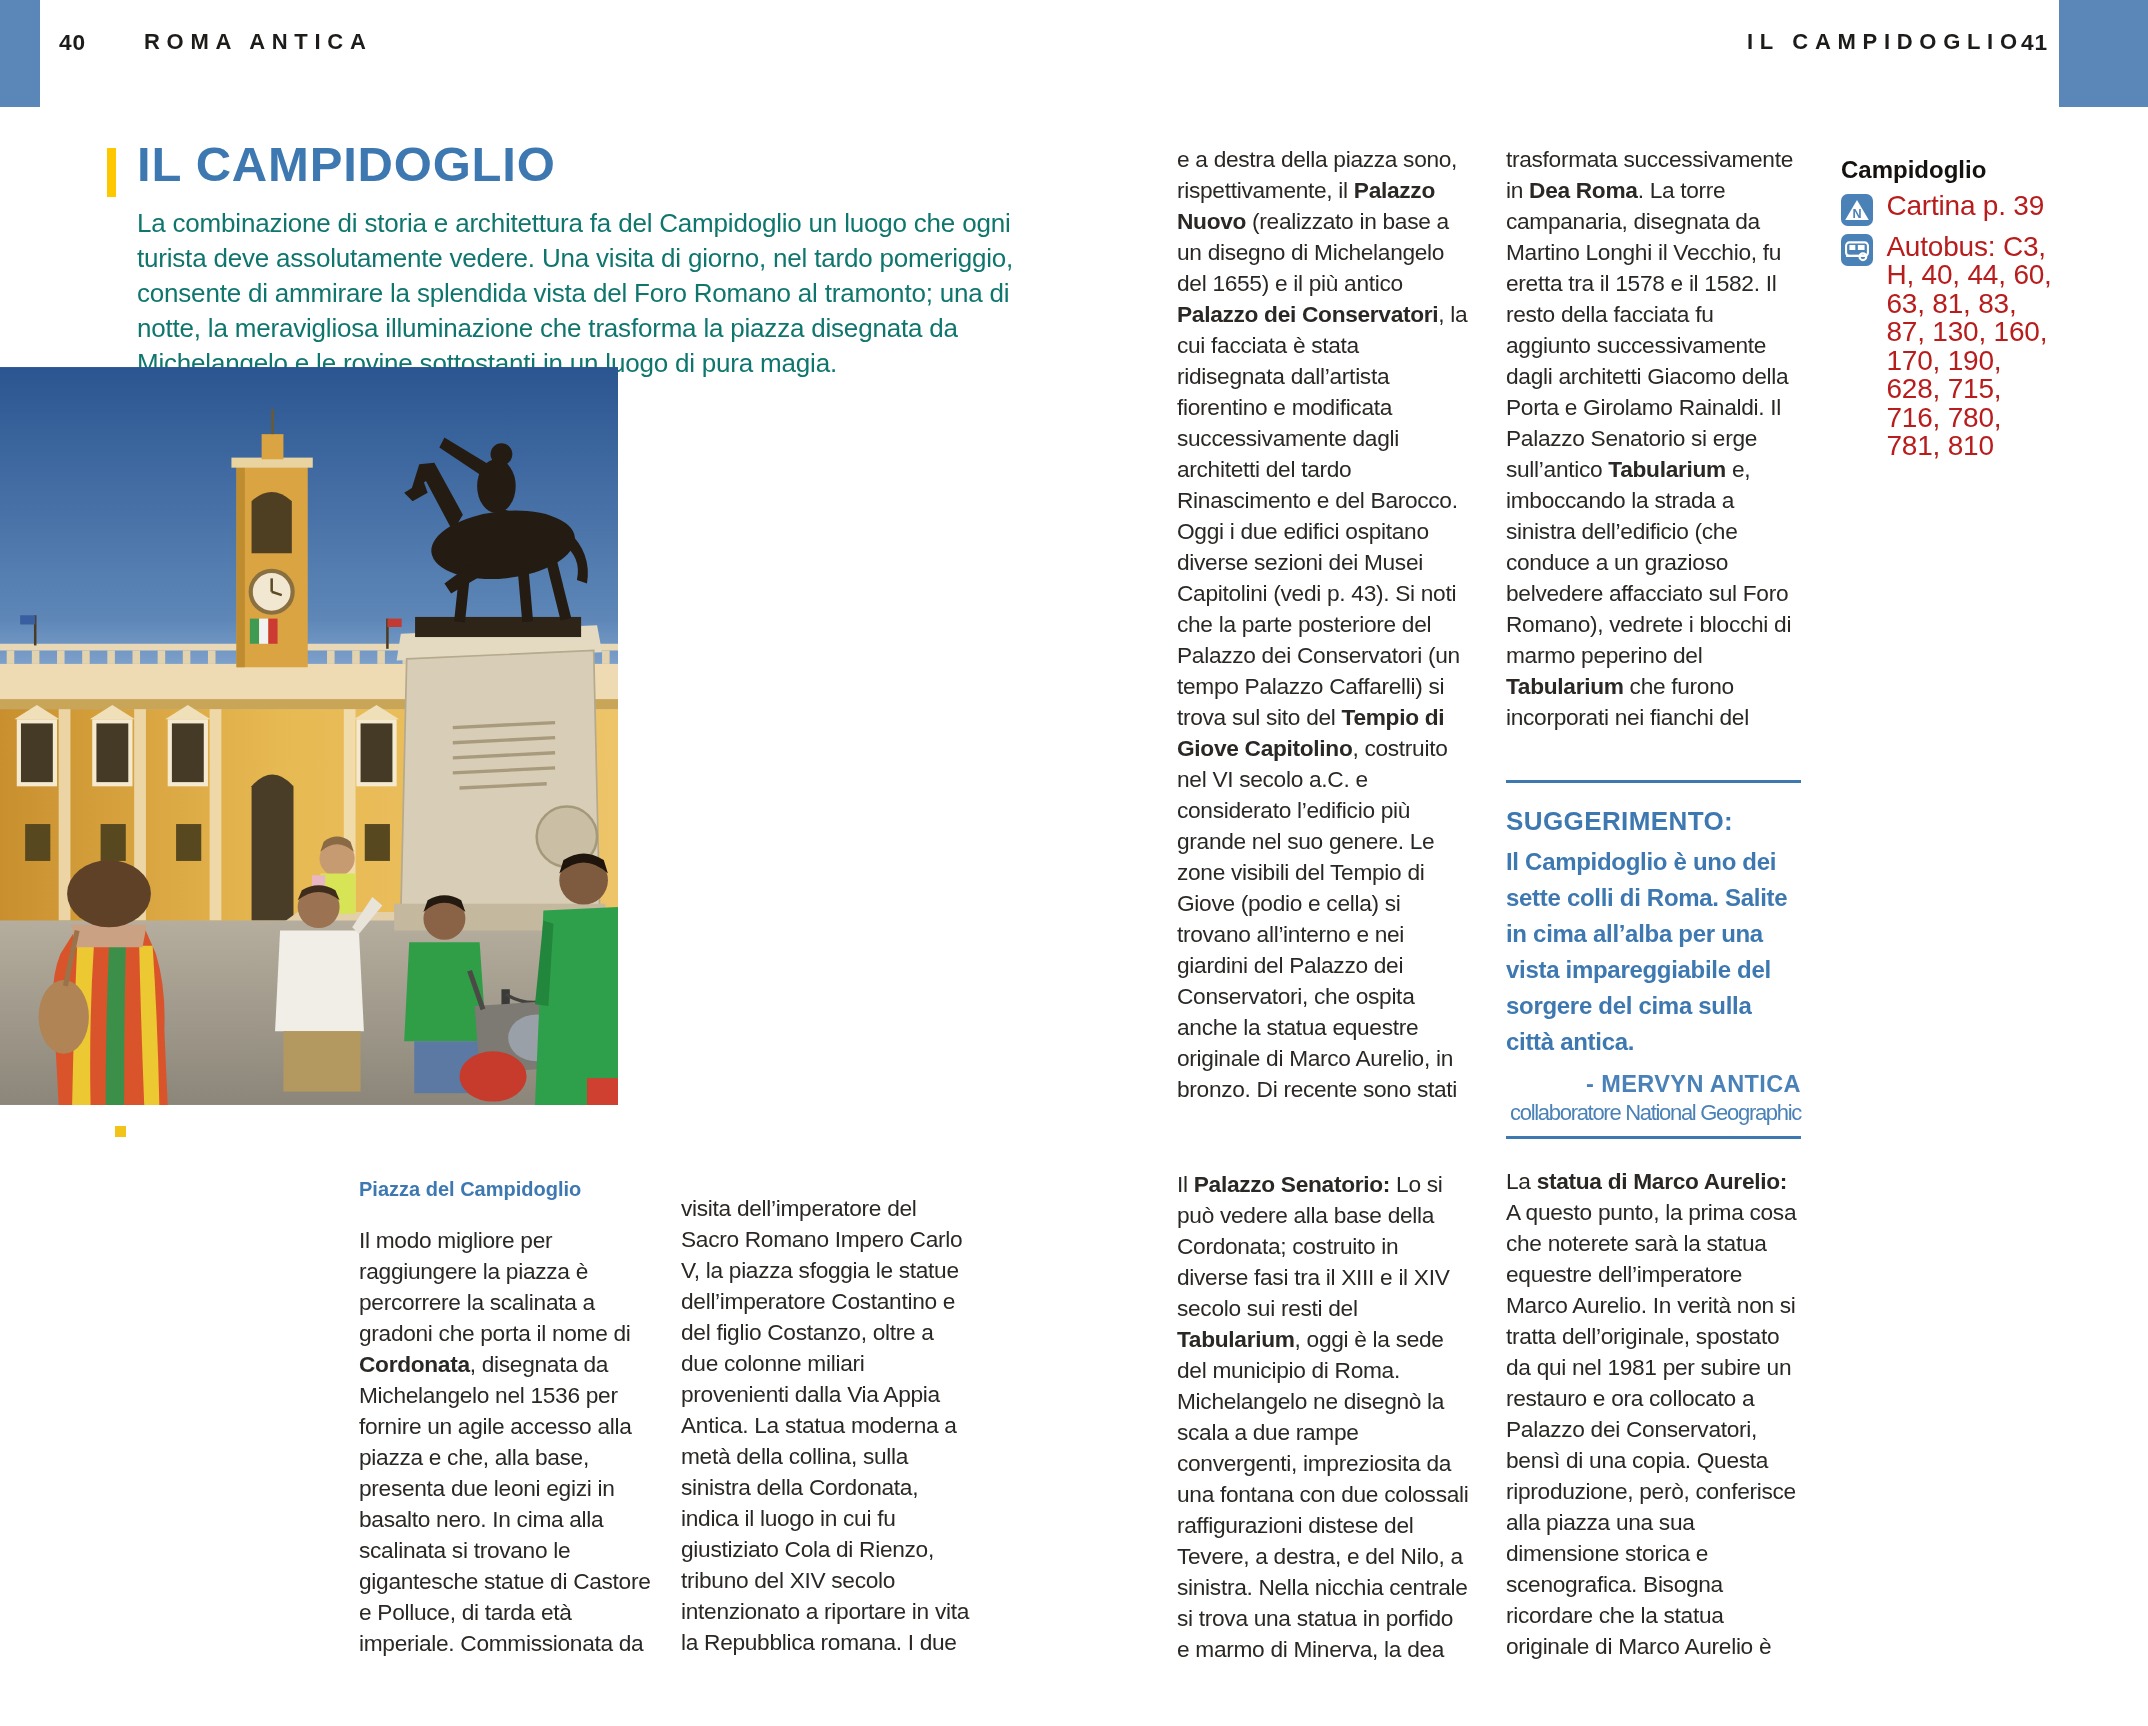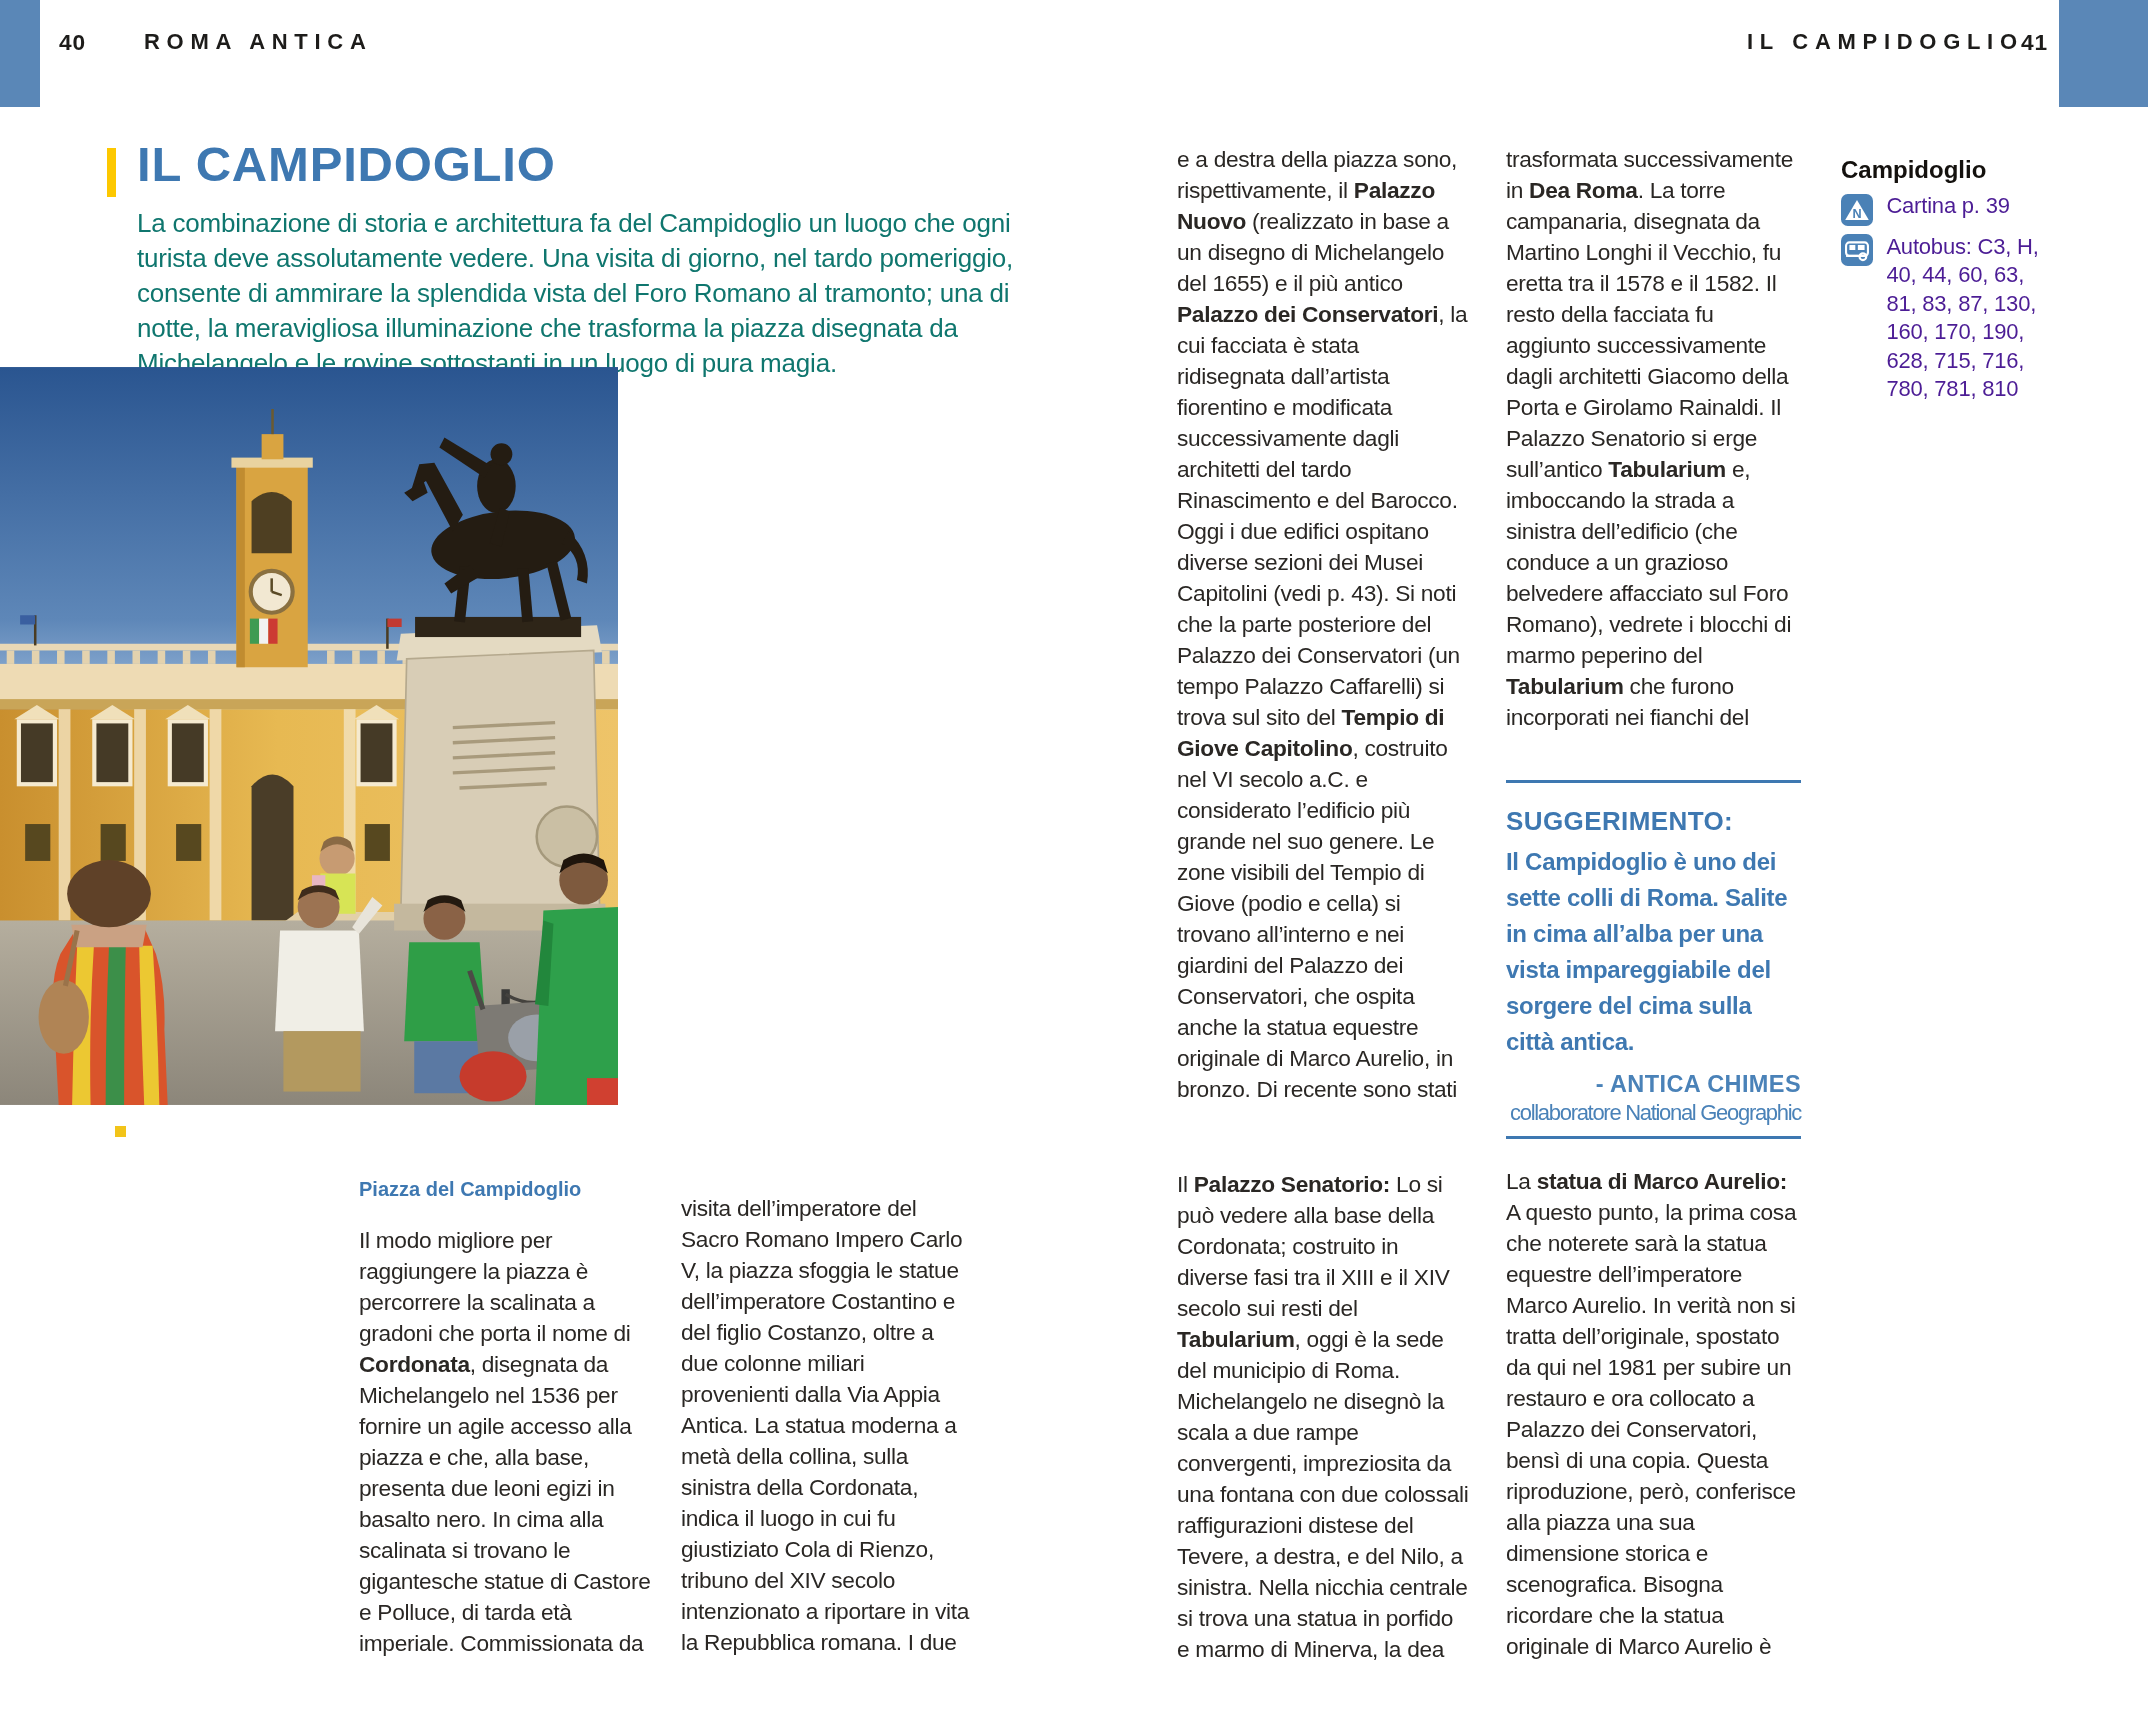--- a/index.html
+++ b/index.html
@@ -43,21 +43,21 @@
   .tip-body{font-size:24px;line-height:36px;font-weight:700;color:#3e78b1;letter-spacing:-0.3px;}
   .tip-author{margin-top:11.7px;text-align:right;font-size:23.5px;font-weight:700;color:#4a82b8;letter-spacing:0.4px;}
   .tip-role{margin-top:1.7px;text-align:right;font-size:22px;color:#4a82b8;letter-spacing:-1.3px;
             border-bottom:3.4px solid #3e78b1;padding-bottom:10px;}
 
   
   .infobox{position:absolute;left:1833px;top:156px;width:218px;margin-left:8px;}
   .infobox-title{font-size:24px;font-weight:700;color:#14110e;margin-bottom:8.4px;}
   .info-row{display:flex;align-items:flex-start;margin-bottom:6.7px;}
   .info-icon{flex:none;width:32px;height:32px;margin-right:13.4px;margin-top:1.7px;}
-  .info-text{font-size:22px;line-height:28.5px;color:#4c1d95;letter-spacing:-0.2px;width:173px;}
+  .info-text{font-size:28px;line-height:28.5px;color:#b91c1c;letter-spacing:-0.2px;width:173px;}
 </style>
 </head>
 <body>
 
 <div id="spread">
 
   <div class="corner left"></div>
   <div class="corner right"></div>
   <div class="folio" style="left:59px;">40</div>
   <div class="runhead" style="left:144px;">ROMA ANTICA</div>
@@ -291,21 +291,21 @@
   <div class="bodycol" style="left:681px;top:1193px;width:295px;height:466px;"><span>visita dell’imperatore del Sacro Romano Impero Carlo V, la piazza sfoggia le statue dell’imperatore Costantino e del figlio Costanzo, oltre a due colonne miliari provenienti dalla Via Appia Antica. La statua moderna a metà della collina, sulla sinistra della Cordonata, indica il luogo in cui fu giustiziato Cola di Rienzo, tribuno del XIV secolo intenzionato a riportare in vita la Repubblica romana. I due edifici identici a sinistra</span></div>
 
   <div class="bodycol" style="left:1177px;top:144px;width:292px;height:962px;"><span>e a destra della piazza sono, rispettivamente, il </span><span class="seg-b">Palazzo Nuovo</span><span> (realizzato in base a un disegno di Michelangelo del 1655) e il più antico </span><span class="seg-b">Palazzo dei Conservatori</span><span>, la cui facciata è stata ridisegnata dall’artista fiorentino e modificata successivamente dagli architetti del tardo Rinascimento e del Barocco. Oggi i due edifici ospitano diverse sezioni dei Musei Capitolini (vedi p. 43). Si noti che la parte posteriore del Palazzo dei Conservatori (un tempo Palazzo Caffarelli) si trova sul sito del </span><span class="seg-b">Tempio di Giove Capitolino</span><span>, costruito nel VI secolo a.C. e considerato l’edificio più grande nel suo genere. Le zone visibili del Tempio di Giove (podio e cella) si trovano all’interno e nei giardini del Palazzo dei Conservatori, che ospita anche la statua equestre originale di Marco Aurelio, in bronzo. Di recente sono stati rinvenuti decori architettonici del tempio e altre terrecotte risalenti al IV e al III secolo.</span></div>
   <div class="bodycol" style="left:1177px;top:1169px;width:292px;height:497px;"><span>Il </span><span class="seg-b">Palazzo Senatorio:</span><span> Lo si può vedere alla base della Cordonata; costruito in diverse fasi tra il XIII e il XIV secolo sui resti del </span><span class="seg-m">Tabularium</span><span>, oggi è la sede del municipio di Roma. Michelangelo ne disegnò la scala a due rampe convergenti, impreziosita da una fontana con due colossali raffigurazioni distese del Tevere, a destra, e del Nilo, a sinistra. Nella nicchia centrale si trova una statua in porfido e marmo di Minerva, la dea della saggezza e della guerra,</span></div>
 
   <div class="bodycol" style="left:1506px;top:144px;width:295px;height:590px;"><span>trasformata successivamente in </span><span class="seg-m">Dea Roma</span><span>. La torre campanaria, disegnata da Martino Longhi il Vecchio, fu eretta tra il 1578 e il 1582. Il resto della facciata fu aggiunto successivamente dagli architetti Giacomo della Porta e Girolamo Rainaldi. Il Palazzo Senatorio si erge sull’antico </span><span class="seg-m">Tabularium</span><span> e, imboccando la strada a sinistra dell’edificio (che conduce a un grazioso belvedere affacciato sul Foro Romano), vedrete i blocchi di marmo peperino del </span><span class="seg-m">Tabularium</span><span> che furono incorporati nei fianchi del nuovo edificio e le torri angolari medievali aggiunte successivamente.</span></div>
 
   <div class="tipbox">
     <div class="tip-heading">SUGGERIMENTO:</div>
     <div class="tip-body">Il Campidoglio è uno dei sette colli di Roma. Salite in cima all’alba per una vista impareggiabile del sorgere del cima sulla città antica.</div>
-    <div class="tip-author">- ANTICA CHIMES</div>
+    <div class="tip-author">- MERVYN ANTICA</div>
     <div class="tip-role">collaboratore National Geographic</div>
   </div>
 
   <div class="bodycol" style="left:1506px;top:1166px;width:295px;height:497px;"><span>La </span><span class="seg-b">statua di Marco Aurelio:</span><span> A questo punto, la prima cosa che noterete sarà la statua equestre dell’imperatore Marco Aurelio. In verità non si tratta dell’originale, spostato da qui nel 1981 per subire un restauro e ora collocato a Palazzo dei Conservatori, bensì di una copia. Questa riproduzione, però, conferisce alla piazza una sua dimensione storica e scenografica. Bisogna ricordare che la statua originale di Marco Aurelio è una</span></div>
 
   <aside class="infobox">
     <div class="infobox-title">Campidoglio</div>
     <div class="info-row">
       <span class="info-icon">
         <svg width="32" height="32" viewBox="0 0 38 38">

